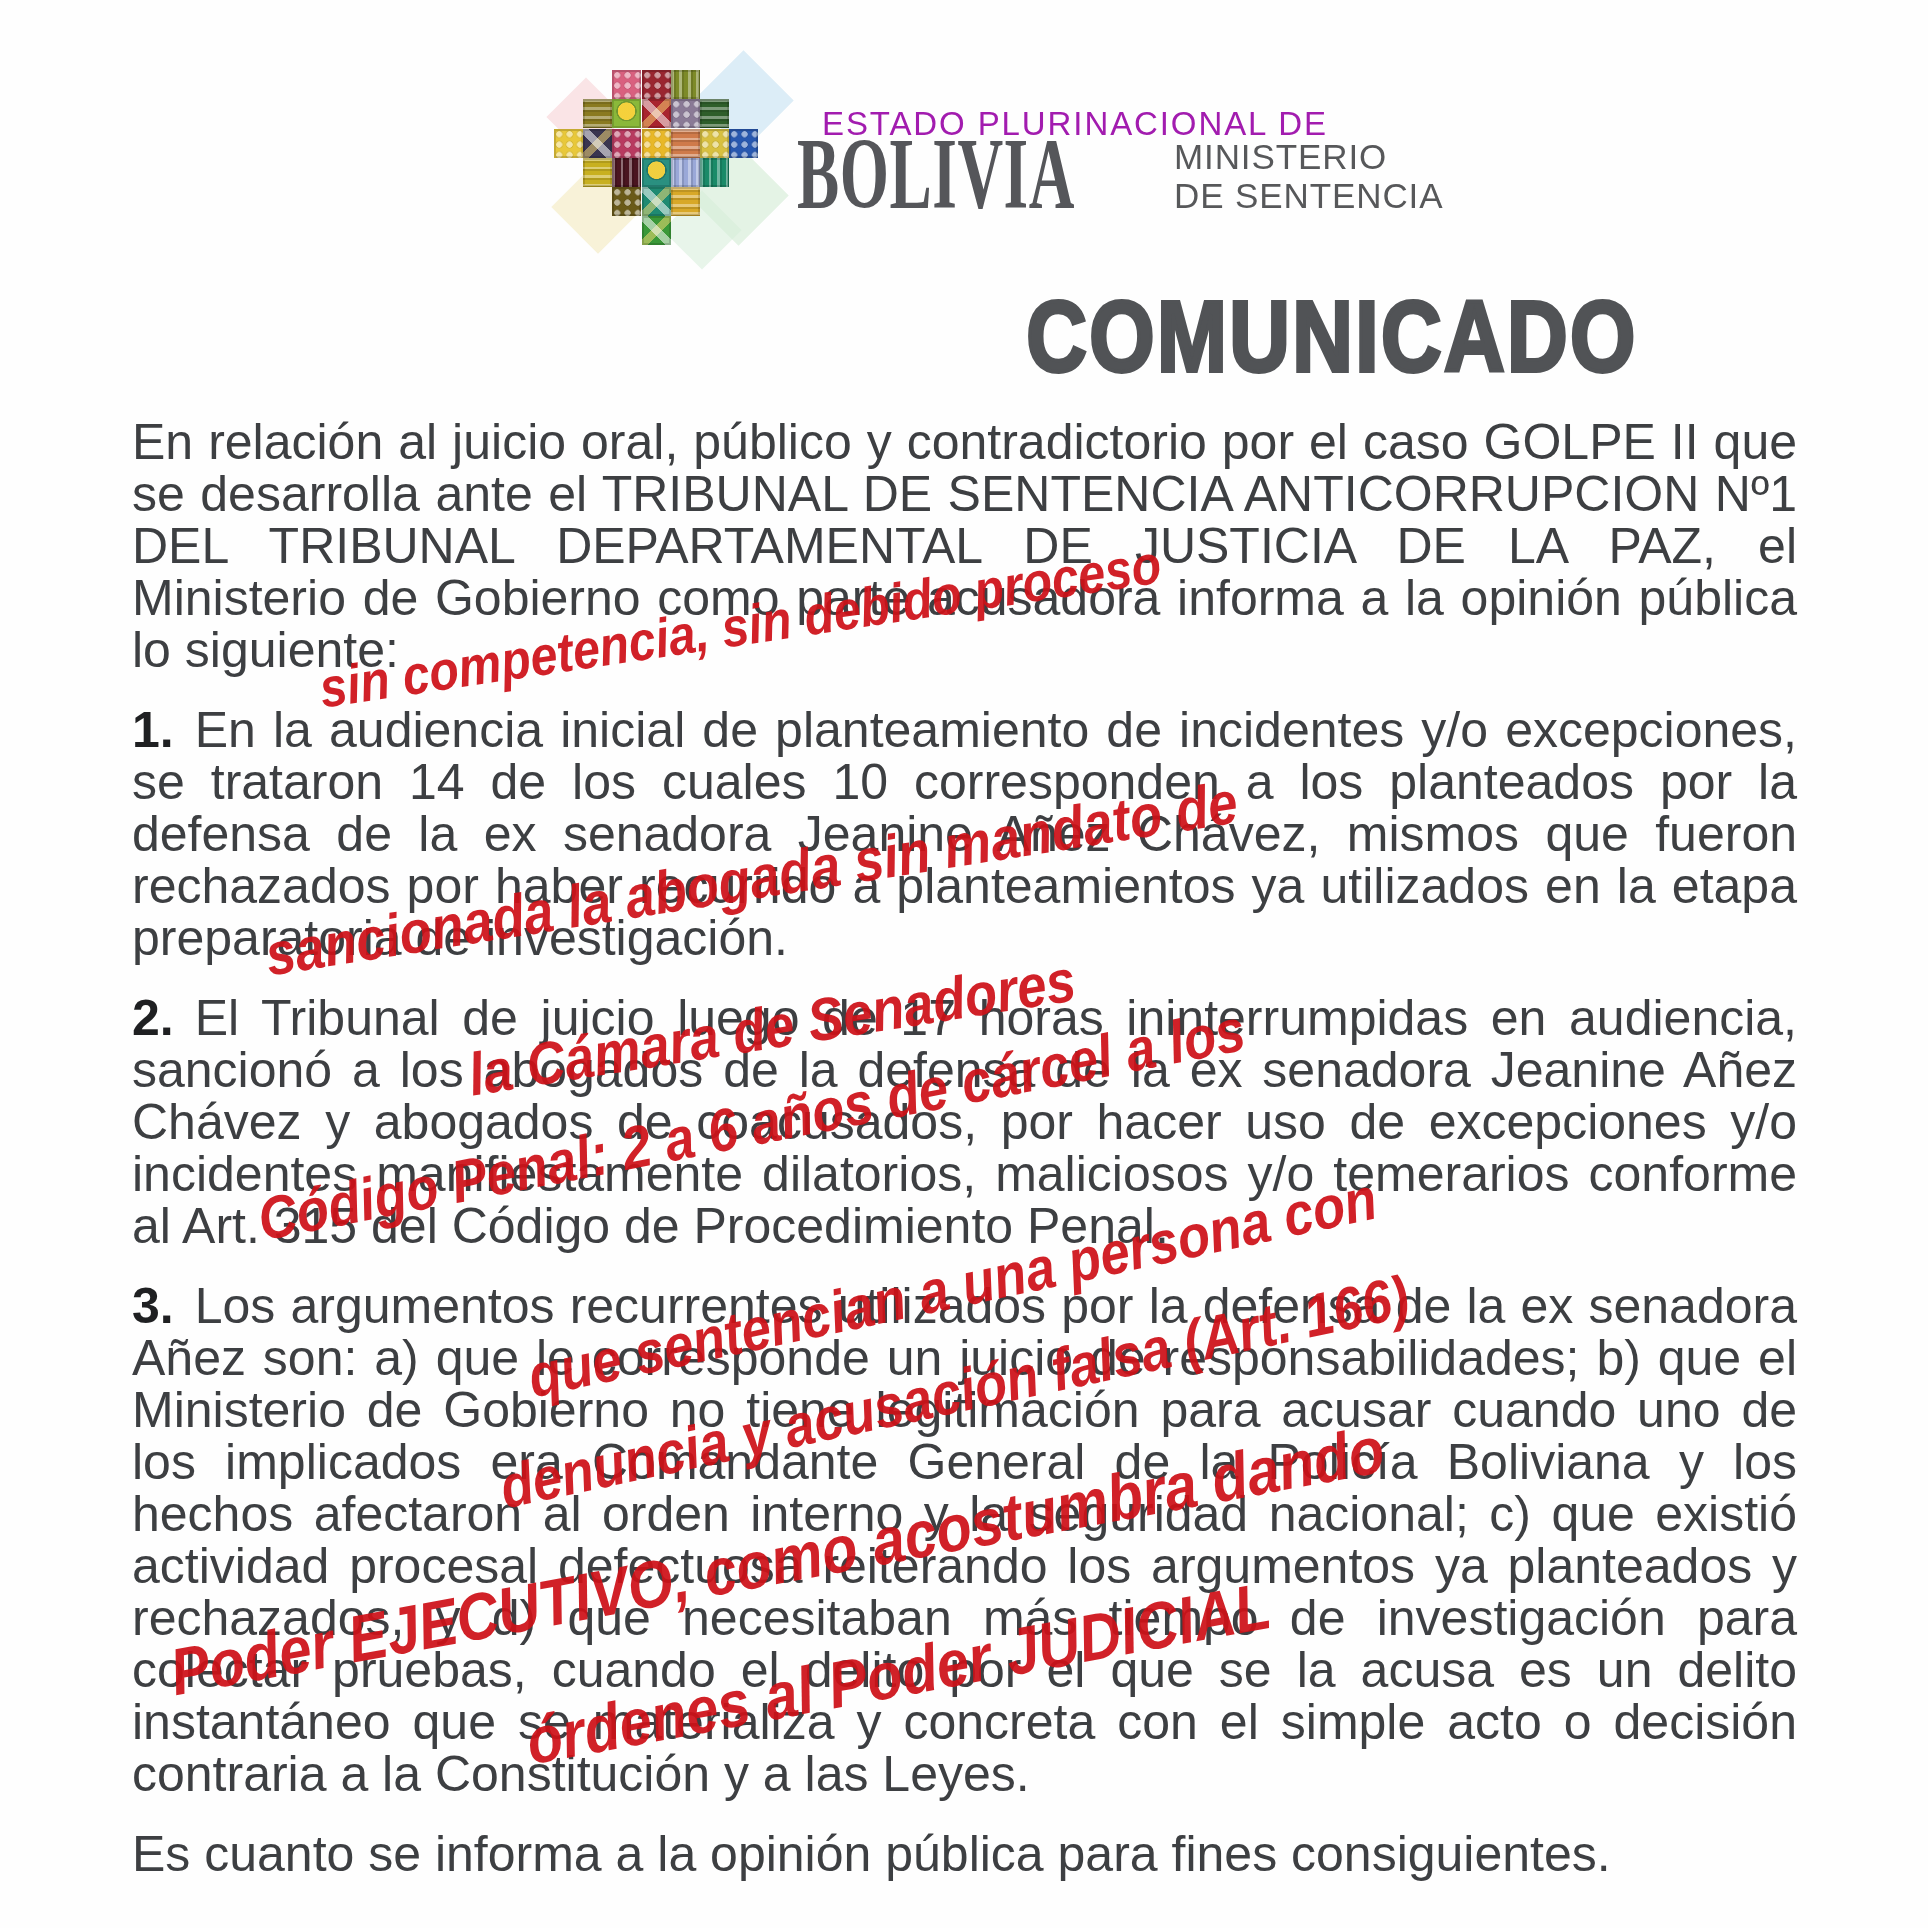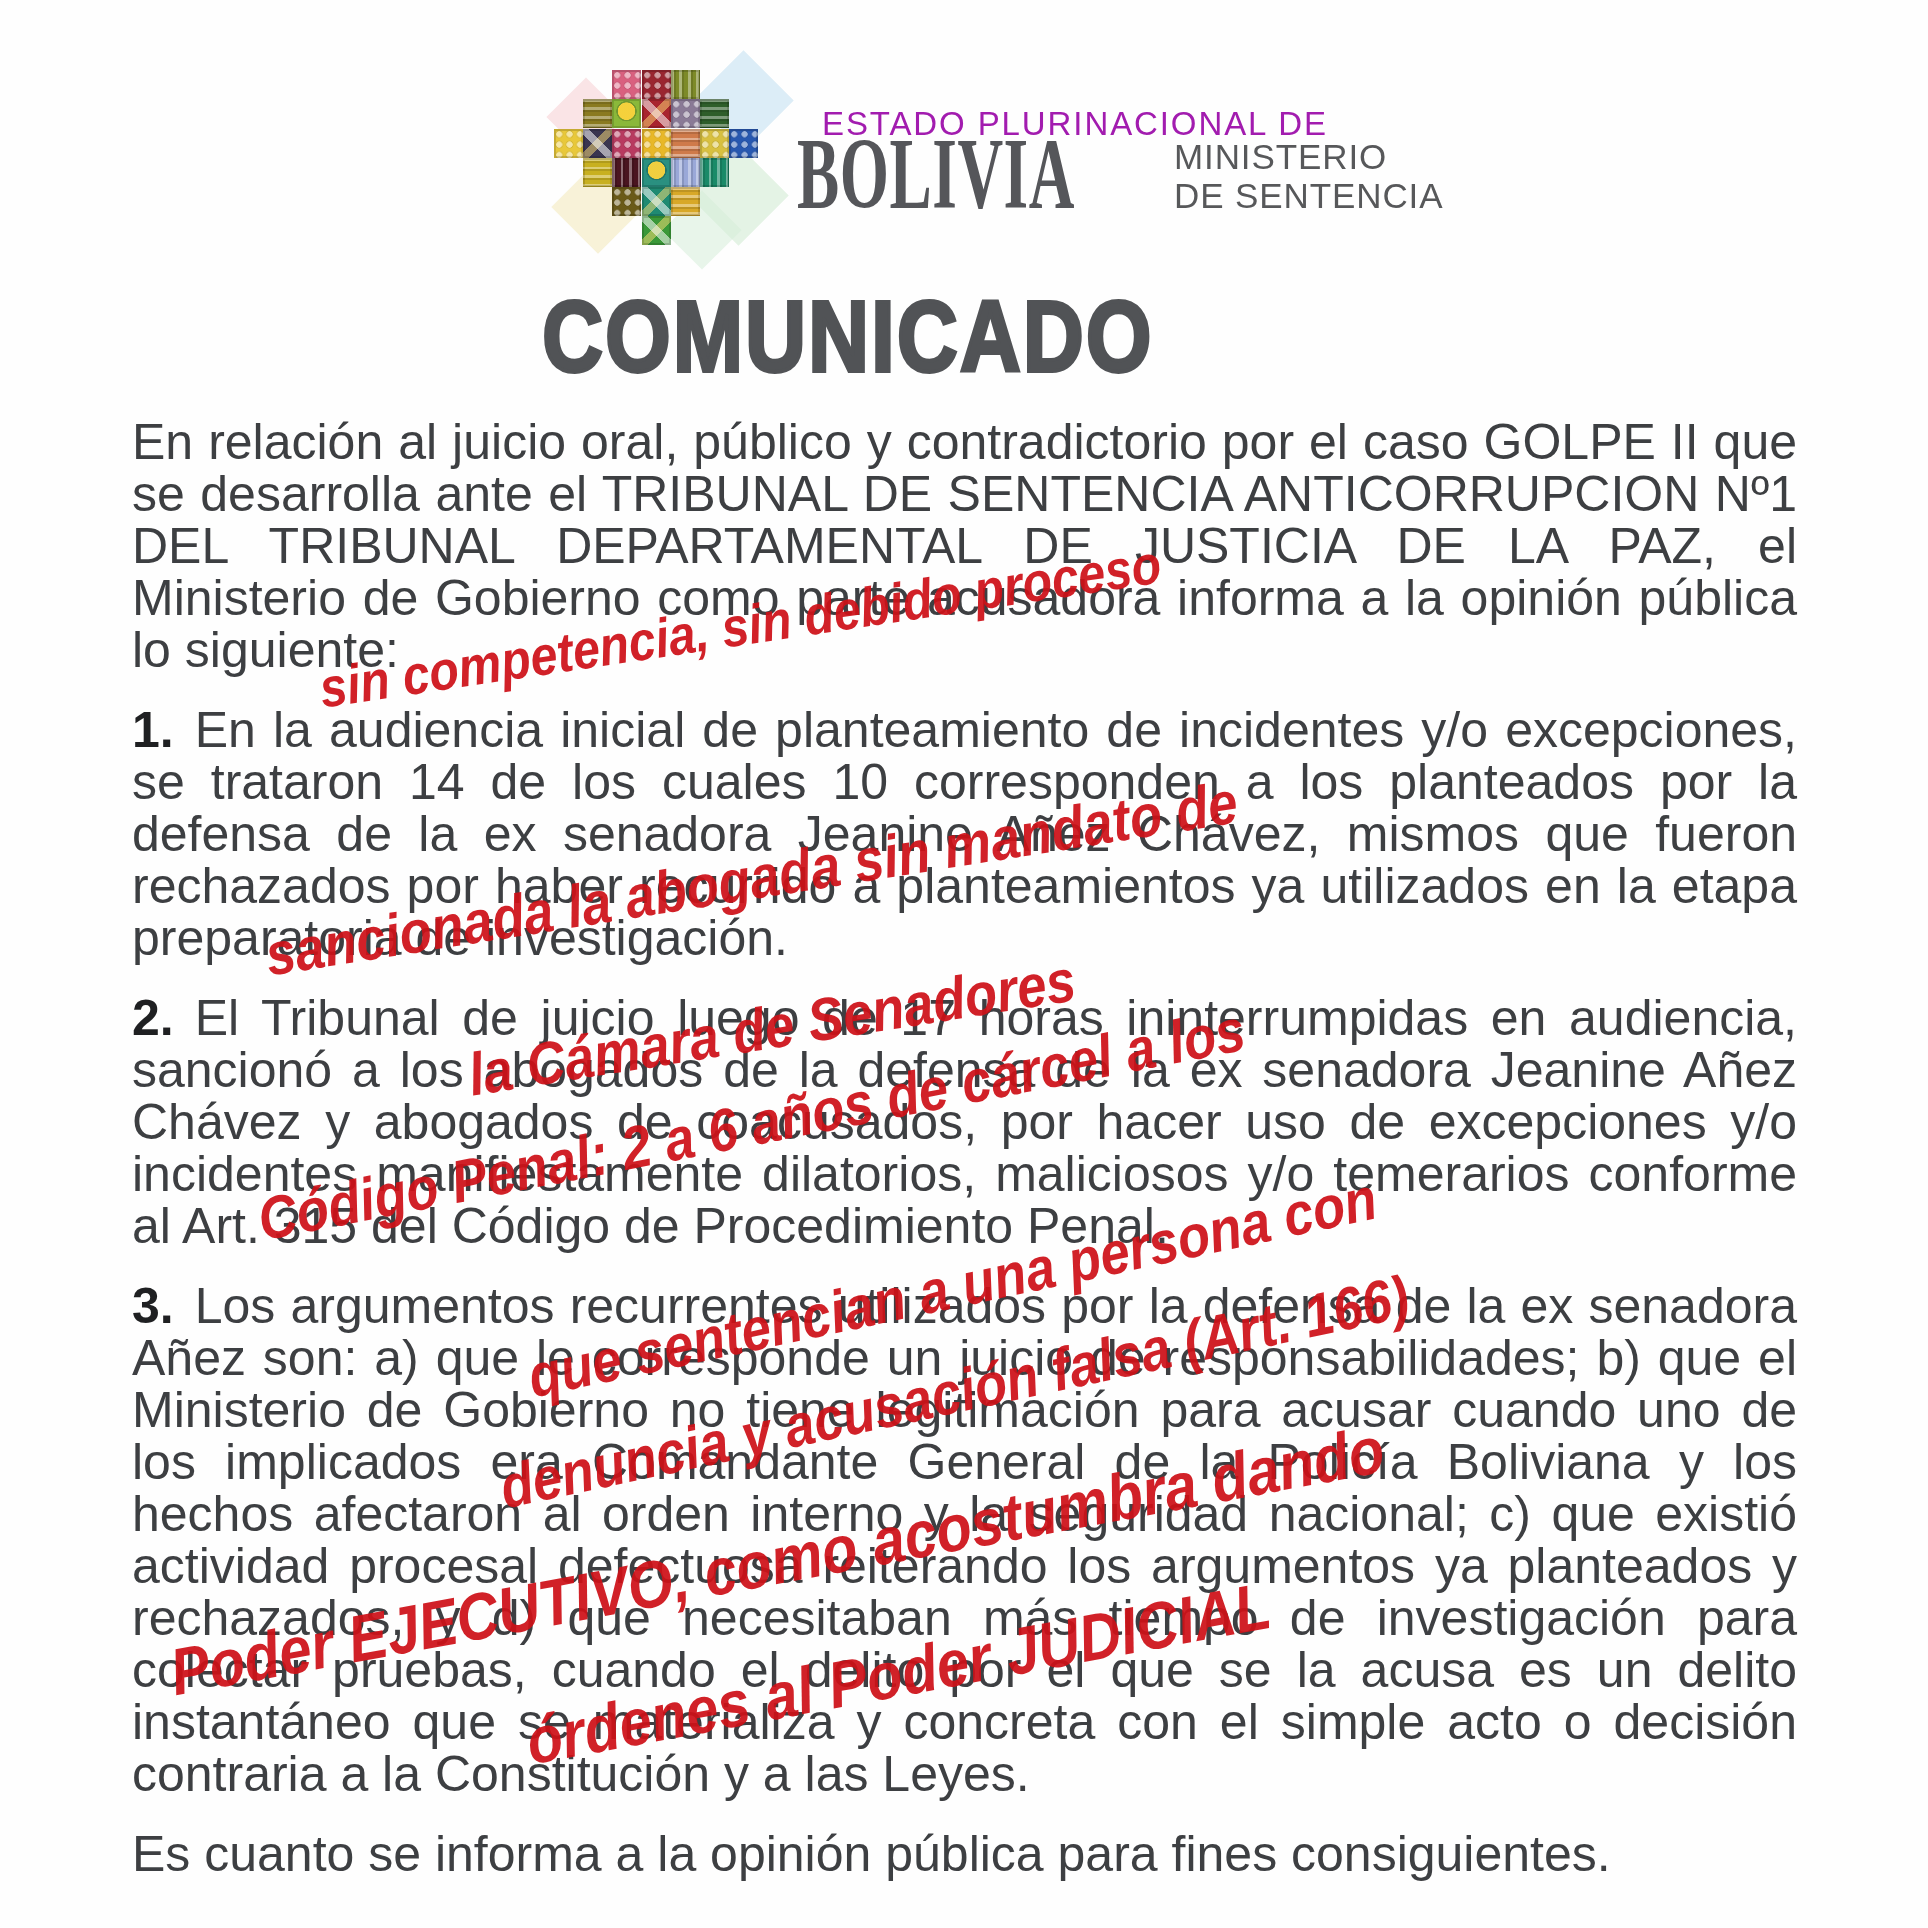--- a/index.html
+++ b/index.html
@@ -21,21 +21,21 @@
 
   .brand-small{position:absolute;left:806px;top:105px;font-size:33px;letter-spacing:1.9px;
                color:#a21caf;white-space:nowrap;margin-left:16px;}
   .brand-large{position:absolute;left:797px;top:123px;font-family:"Liberation Serif", serif;
                font-weight:bold;font-size:102px;line-height:1;color:#55565a;letter-spacing:0.9px;
                transform:scaleX(.62);transform-origin:0 0;white-space:nowrap;}
   .ministry{position:absolute;left:1174px;top:137px;font-size:35px;line-height:39px;
             color:#57585a;letter-spacing:0.9px;}
 
   
-  .title{position:absolute;left:0;top:279px;width:1696px;text-align:center;color:#515356;text-decoration:underline;}
+  .title{position:absolute;left:0;top:279px;width:1696px;text-align:right;color:#515356;text-decoration:underline;}
   .title span{display:inline-block;font-size:100px;font-weight:bold;letter-spacing:2.8px;
               -webkit-text-stroke:3.8px #515356;transform:scaleX(.84);white-space:nowrap;}
 
   
   .content{position:absolute;left:132px;top:416px;width:1665px;color:#3d3f42;}
   .content p{margin:0 0 28px 0;font-size:50px;line-height:52px;text-align:justify;}
   .num{font-weight:bold;color:#1f2022;margin-right:21px;}
   .closing{margin-top:24.5px !important;}
   .date-line{margin-top:42px !important;text-align:right !important;padding-right:23.5px;}
 

